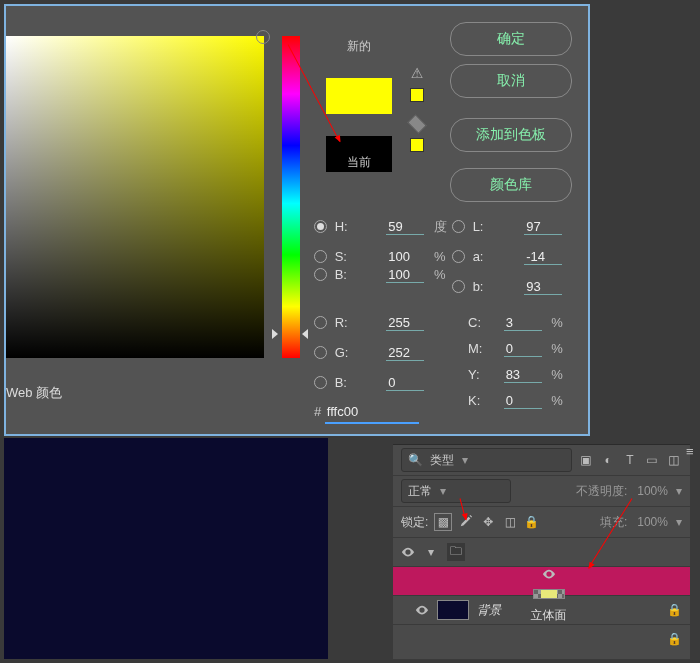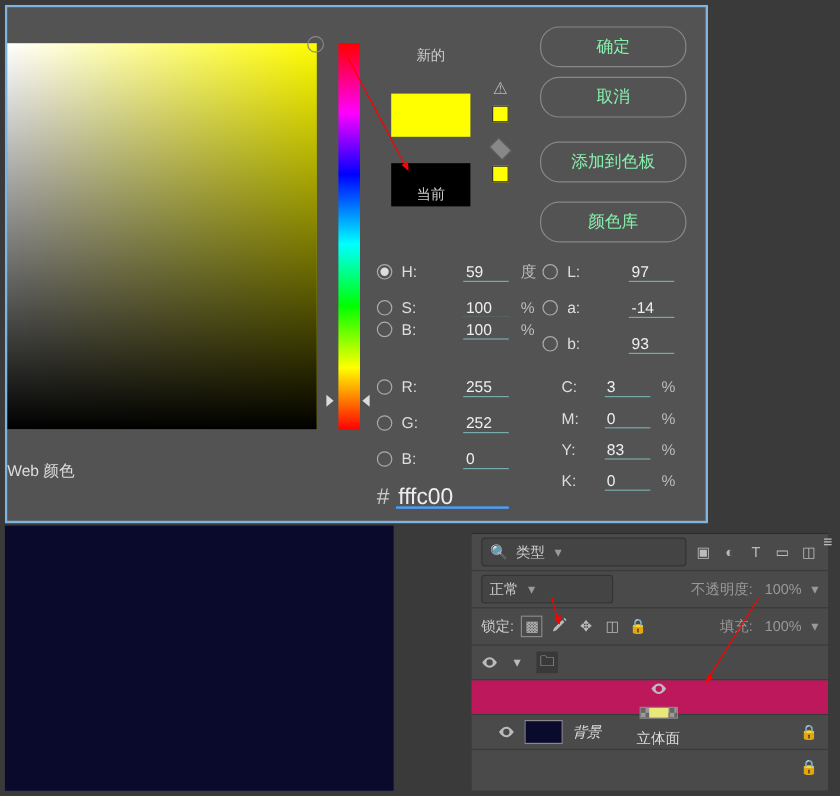--- a/index.html
+++ b/index.html
@@ -64,21 +64,21 @@
   }
   .radio.sel::after { content:''; position:absolute; inset:2px; border-radius:50%; background:#ddd; }
   .numfield {
     display:inline-block; width:36px; height:18px; color:#eee; background:#535353;
     border:none; border-bottom: 1px solid #7aa; text-align:left; padding-left:2px;
   }
   .row { position:absolute; height:22px; line-height:22px; font-size:13px; color:#ddd; }
   .row label { display:inline-block; width:48px; }
   .unit { margin-left:6px; color:#bbb; }
 
-  .hexrow { position:absolute; left:308px; top:398px; font-size:19px; }
+  .hexrow { position:absolute; left:308px; top:398px; font-size:13px; }
   .hexrow .numfield { width:92px; border-bottom: 2px solid #4aa0ff; color:#eee; }
 
   .webonly { position:absolute; left:0; top:378px; font-size:13px; color:#ddd; }
 
   
   .canvas {
     position: absolute; left: 0; top: 434px; width: 324px; height: 229px;
     background: #0a0a2d;
   }
 

